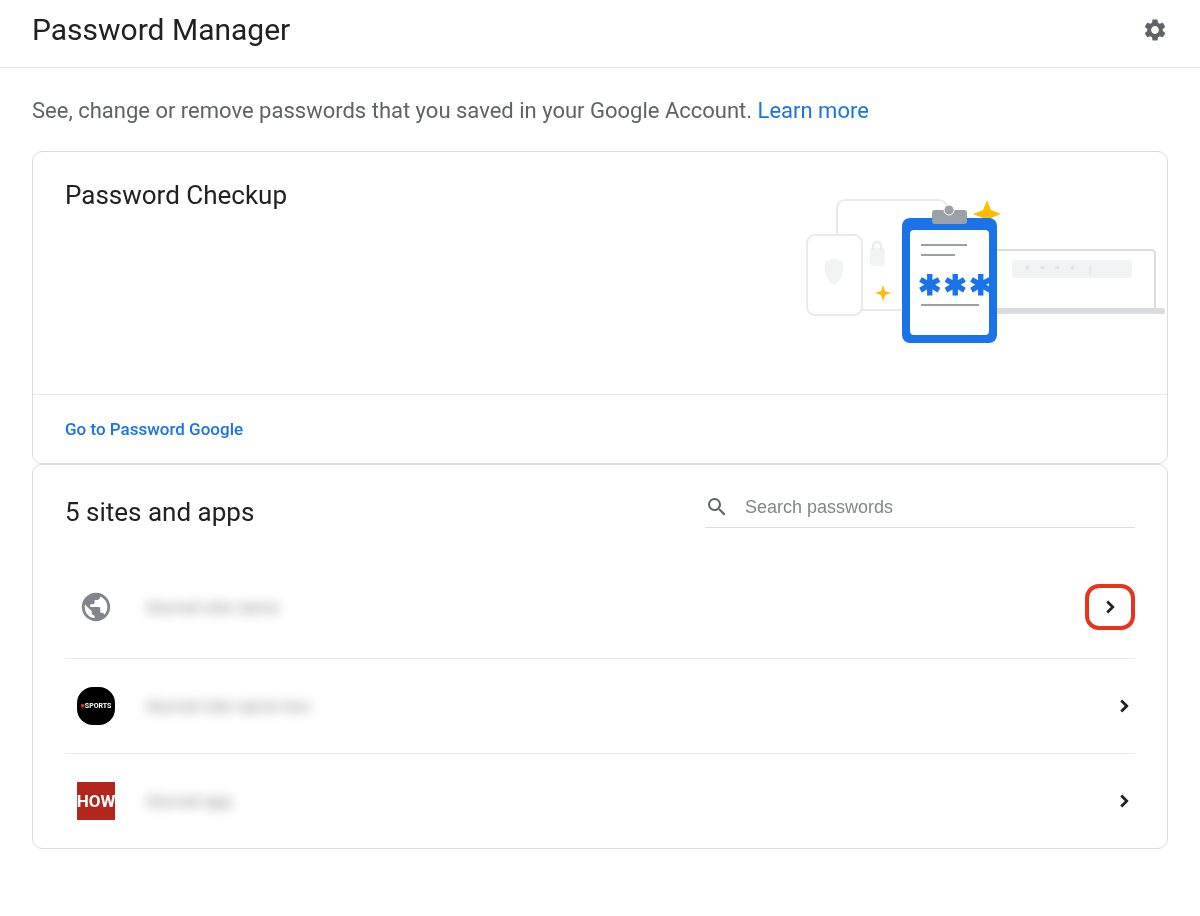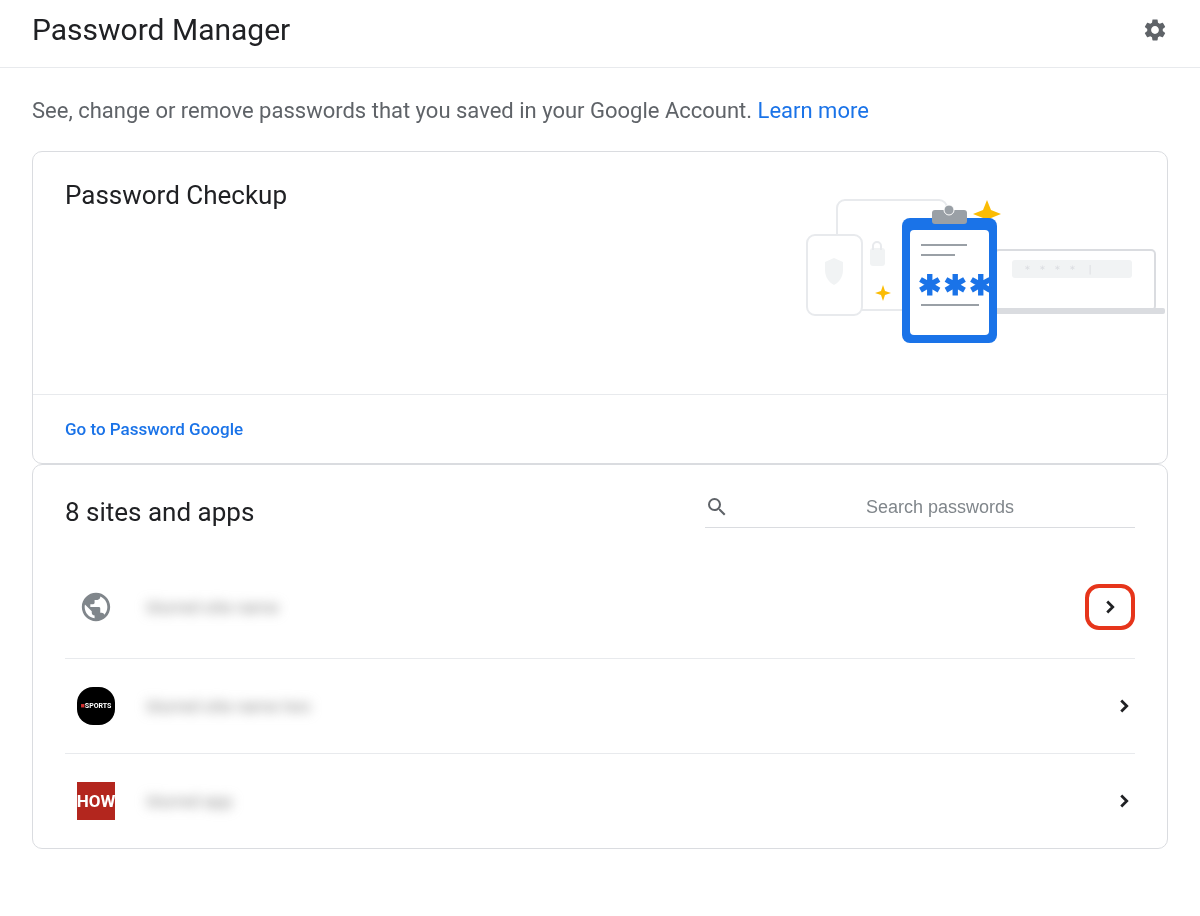--- a/index.html
+++ b/index.html
@@ -105,21 +105,20 @@
     color: #5f6368;
     margin-right: 16px;
   }
   .search-wrap input {
     border: none;
     outline: none;
     font-size: 18px;
     color: #0c4a6e;
     flex: 1;
     background: transparent;
-    text-align: center;
   }
   .search-wrap input::placeholder {
     color: #80868b;
   }
   .site-row {
     display: flex;
     align-items: center;
     padding: 28px 32px;
     border-bottom: 1px solid #e8eaed;
     cursor: pointer;
@@ -220,21 +219,21 @@
         </svg>
       </div>
     </div>
     <div class="checkup-link">
       <a href="#">Go to Password Google</a>
     </div>
   </div>
 
   <div class="sites-card">
     <div class="sites-header">
-      <h2>8 sites and apps</h2>
+      <h2>5 sites and apps</h2>
       <div class="search-wrap">
         <svg class="search-icon" viewBox="0 0 24 24" fill="currentColor">
           <path d="M15.5 14h-.79l-.28-.27A6.471 6.471 0 0 0 16 9.5 6.5 6.5 0 1 0 9.5 16c1.61 0 3.09-.59 4.23-1.57l.27.28v.79l5 4.99L20.49 19l-4.99-5zm-6 0C7.01 14 5 11.99 5 9.5S7.01 5 9.5 5 14 7.01 14 9.5 11.99 14 9.5 14z"></path>
         </svg>
         <input type="text" placeholder="Search passwords" style="">
       </div>
     </div>
 
     <div class="site-row">
       <div class="favicon fav-globe">

